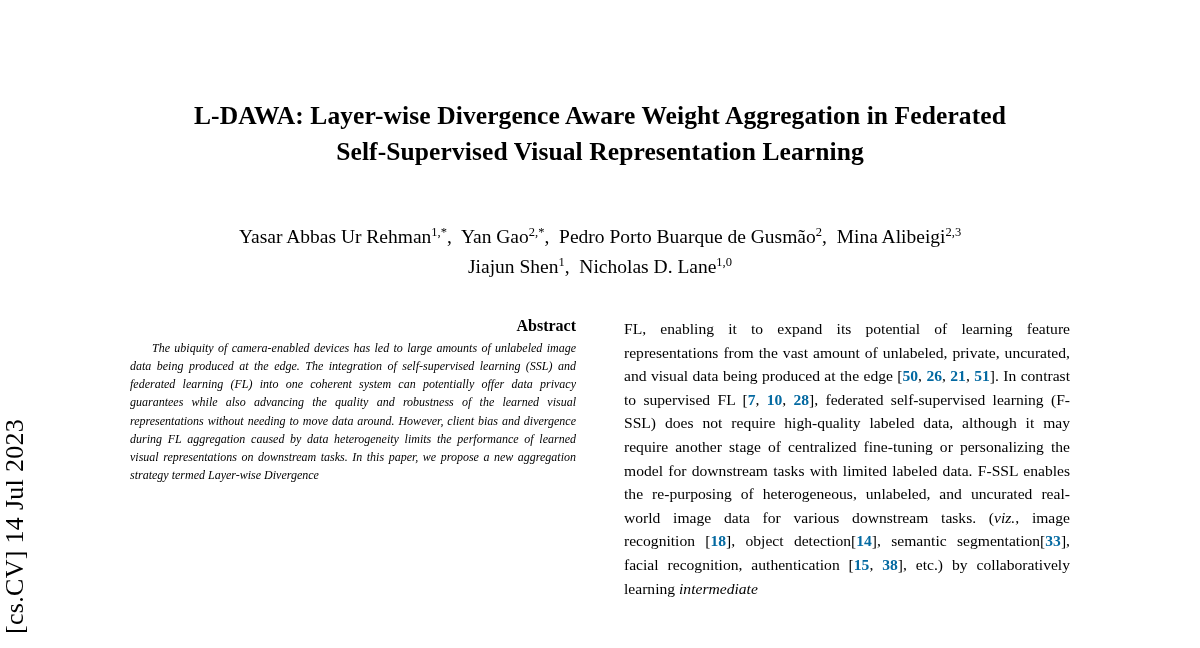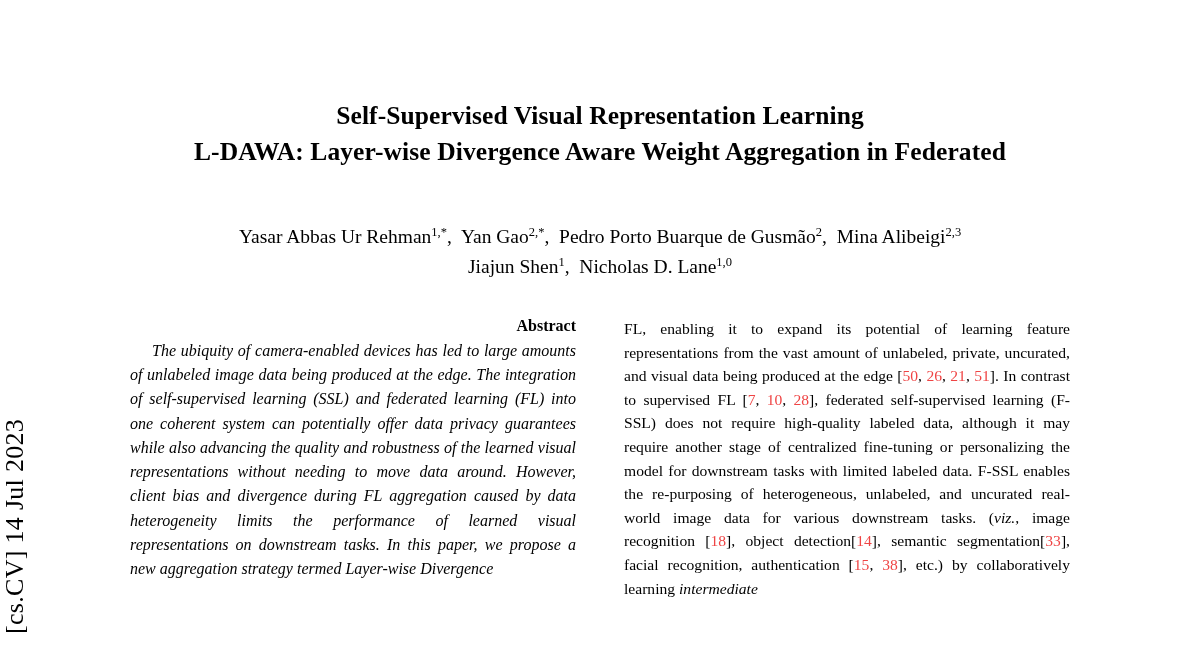--- a/index.html
+++ b/index.html
@@ -74,45 +74,45 @@
     width: 446px;
   }
   .abstract-head {
     text-align: right;
     font-weight: bold;
     font-size: 16px;
     margin-bottom: 4px;
   }
   .abstract-body {
     font-style: italic;
-    font-size: 16px;
+    font-size: 12px;
     line-height: 1.515;
     text-align: justify;
     text-indent: 22px;
   }
   .body-text {
     font-size: 15.6px;
     line-height: 1.515;
     text-align: justify;
   }
-  .cite { color: #ef4444; }
+  .cite { color: #0369a1; font-weight: bold; }
   .nb { white-space: nowrap; margin-top: 12px; }
 </style>
 </head>
 <body>
 
 <div class="page">
 
   <div class="arxiv-stamp">[cs.CV]  14 Jul 2023</div>
 
   <div class="content">
 
     <div class="title">
+      <div>L-DAWA: Layer-wise Divergence Aware Weight Aggregation in Federated</div>
       <div>Self-Supervised Visual Representation Learning</div>
-      <div>L-DAWA: Layer-wise Divergence Aware Weight Aggregation in Federated</div>
     </div>
 
     <div class="authors">
       <div id="author-line-1"><span class="nb">Yasar Abbas Ur Rehman<sup>1,*</sup></span>,&nbsp; <span class="nb">Yan Gao<sup>2,*</sup></span>,&nbsp; <span class="nb">Pedro Porto Buarque de Gusmão<sup>2</sup></span>,&nbsp; <span class="nb">Mina Alibeigi<sup>2,3</sup></span></div>
       <div id="author-line-2"><span class="nb">Jiajun Shen<sup>1</sup></span>,&nbsp; <span class="nb">Nicholas D. Lane<sup>1,0</sup></span></div>
     </div>
 
 
     <div class="columns">
 

